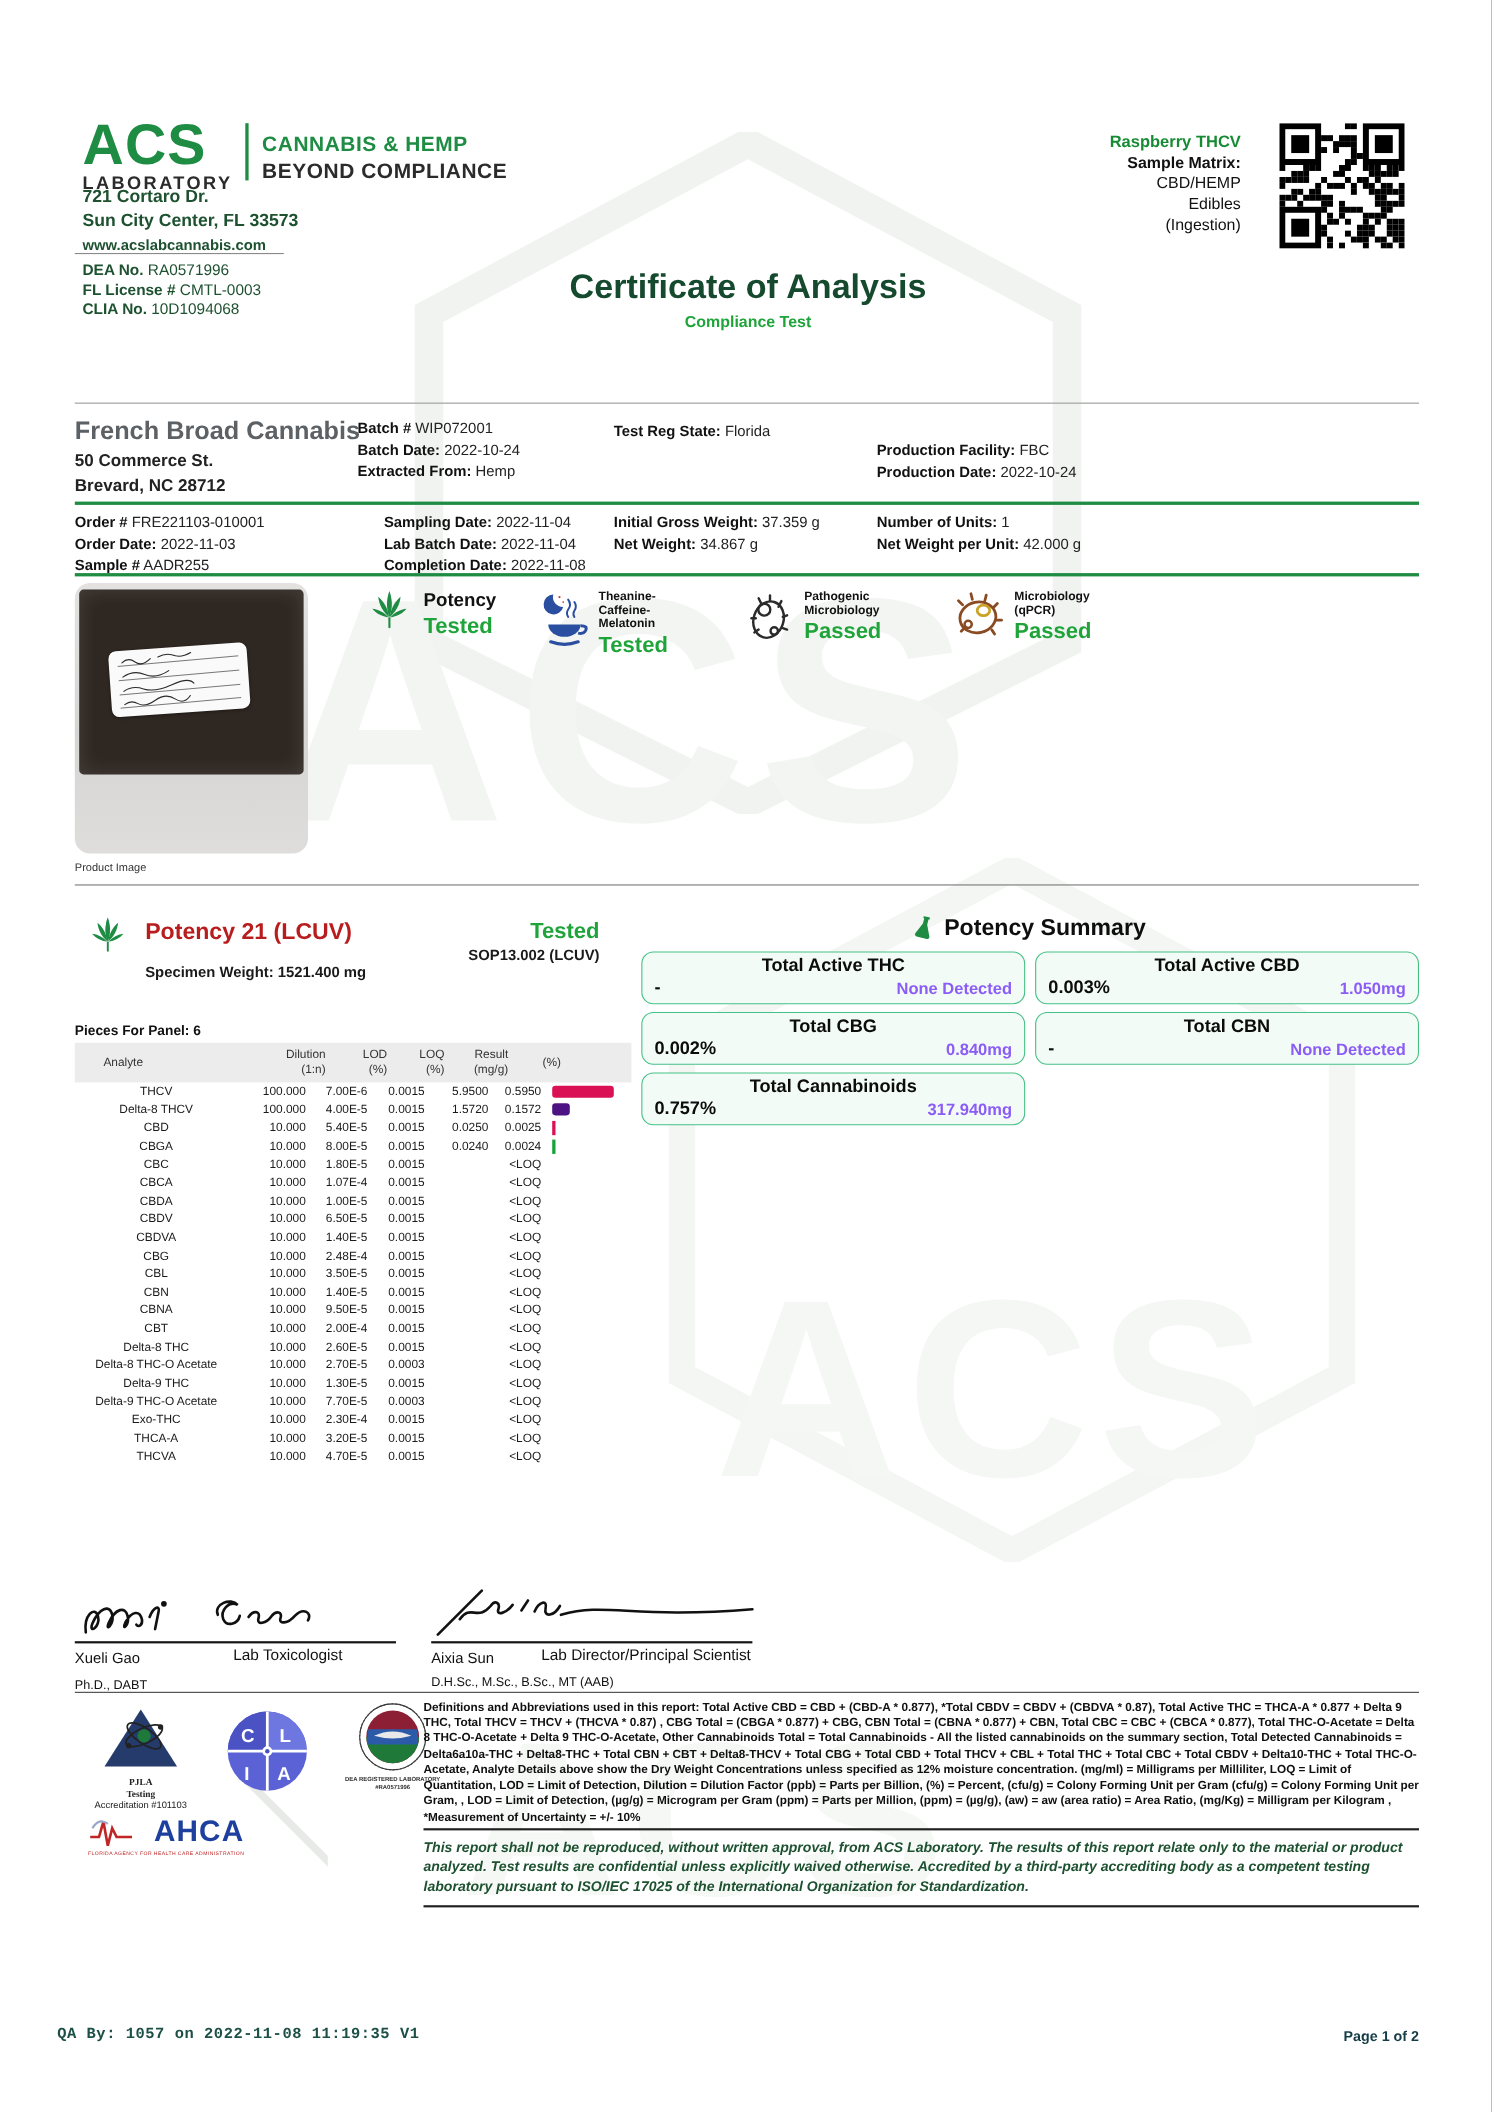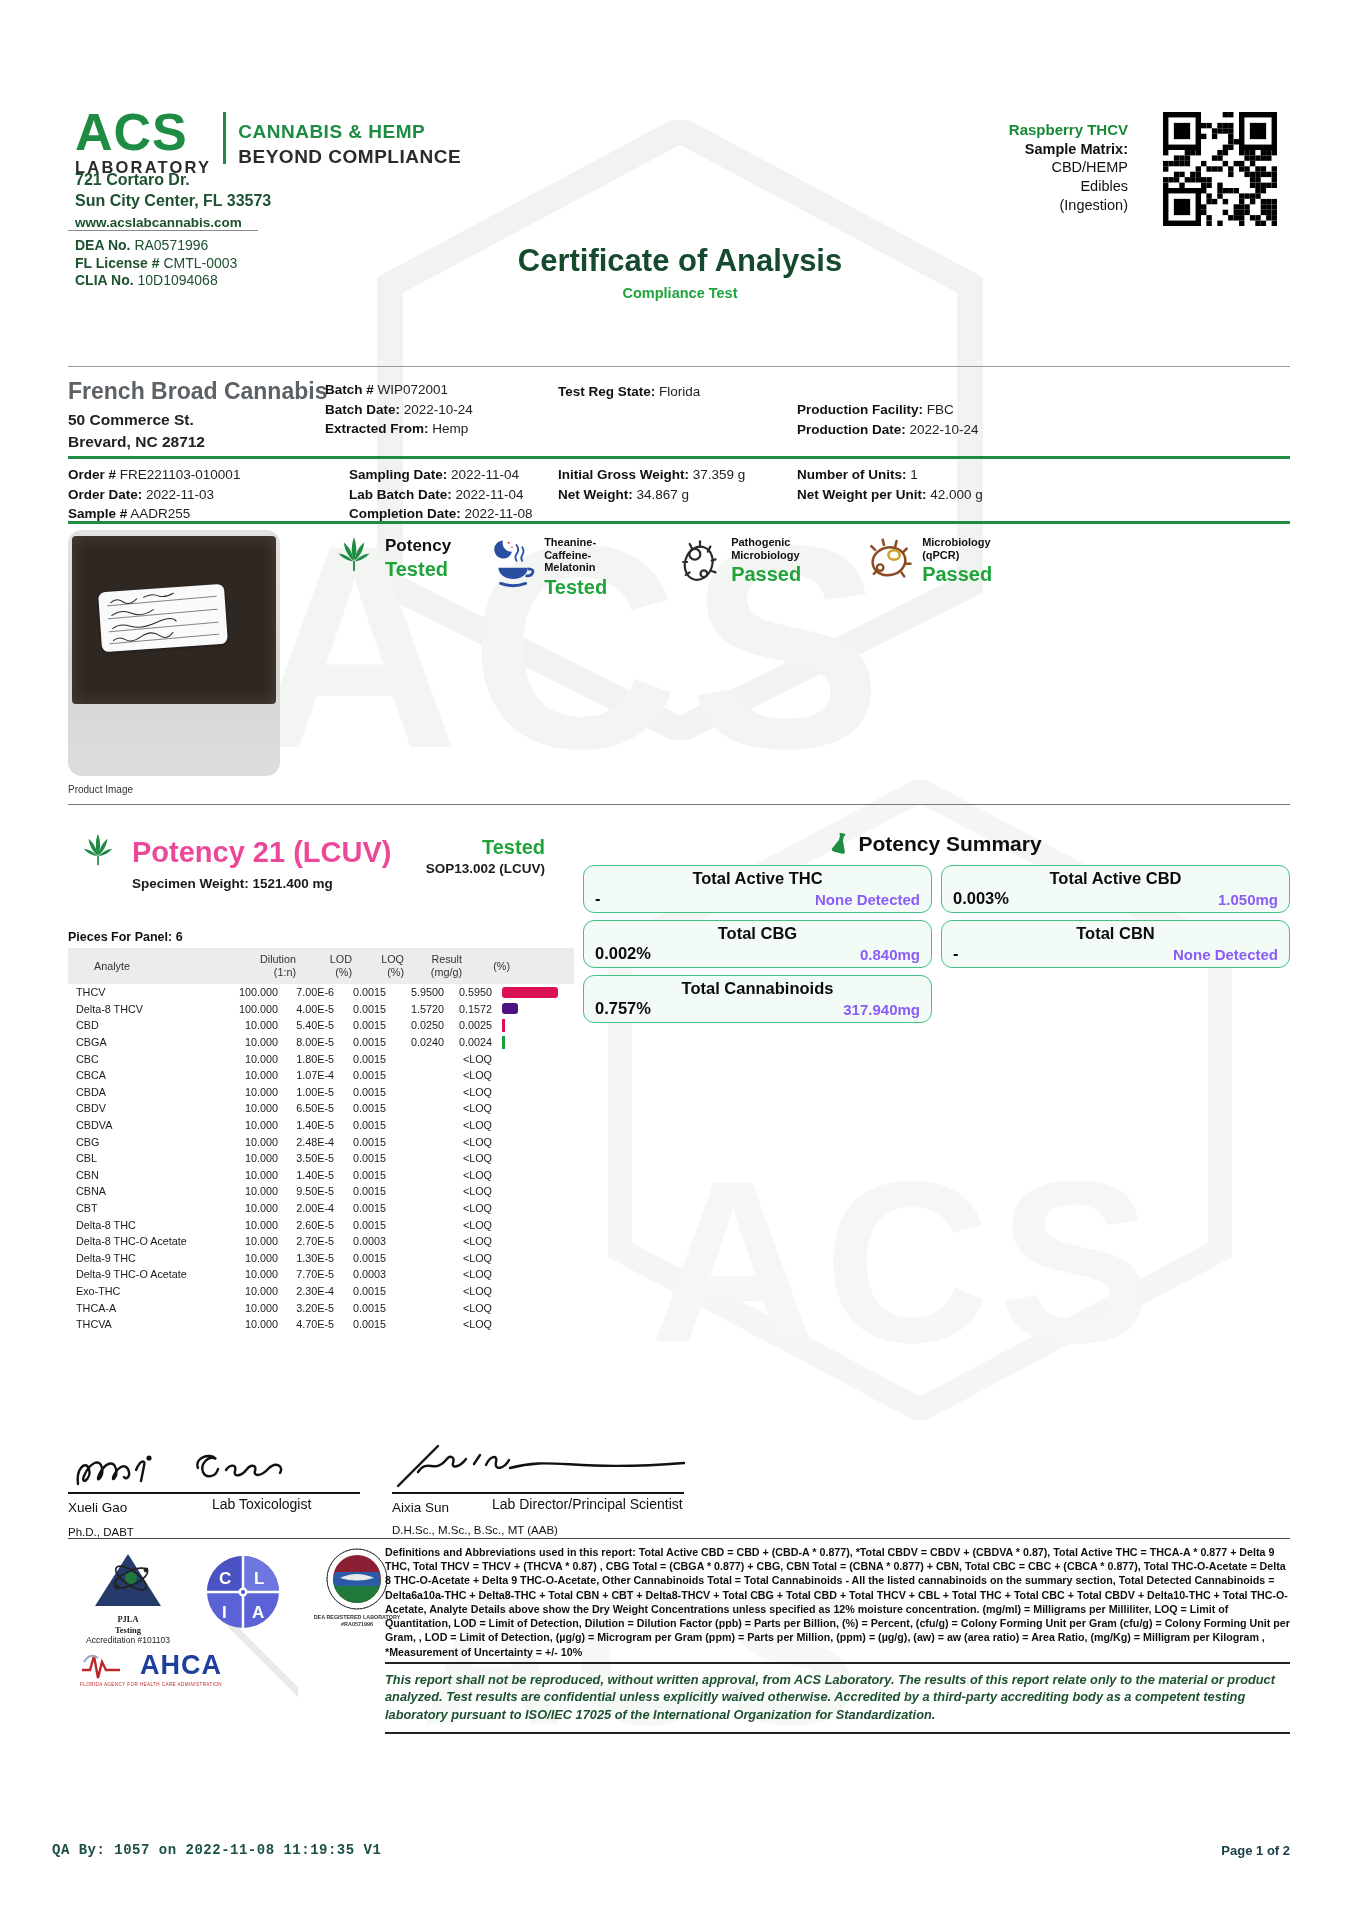--- a/index.html
+++ b/index.html
@@ -44,21 +44,21 @@
 
   
   .photo{border-radius:14px;background:linear-gradient(180deg,#e3e2e0 0%,#d6d5d3 55%,#dedddb 100%);overflow:hidden;}
   .chocbar{position:absolute;left:4px;right:4px;top:6px;height:168px;background:#2f2722;border-radius:4px;
            box-shadow:inset 0 0 18px rgba(255,255,255,.12);}
   .plabel{position:absolute;left:32px;top:58px;width:126px;height:60px;background:#fafafa;border-radius:7px;
           transform:rotate(-4deg);box-shadow:0 1px 3px rgba(0,0,0,.4);}
   .caption{font-size:10px;color:#333;}
 
   
-  .panel-title{font-size:29px;font-weight:800;color:#ec4899;}
+  .panel-title{font-size:21px;font-weight:800;color:#b91c1c;}
   .panel-spec{font-size:13.5px;font-weight:800;color:#1a1a1a;}
   .panel-status{font-size:20px;font-weight:800;color:var(--status,#1fa43a);text-align:right;}
   .panel-sop{font-size:13.5px;font-weight:800;color:#1a1a1a;text-align:right;margin-top:2px;}
   .pieces{font-size:12.5px;font-weight:800;color:#111;}
 
   
   .sum-title{font-size:21px;font-weight:800;color:#0e0e0e;display:flex;align-items:center;justify-content:center;gap:9px;}
   .sum-grid{display:grid;grid-template-columns:1fr 1fr;gap:7px 9px;margin-top:9px;}
   .card{border:1.6px solid var(--cardb,#46c186);background:var(--cardbg,#f3fbf7);border-radius:11px;height:46px;position:relative;}
   .card .ct{font-size:16.5px;font-weight:800;text-align:center;margin-top:3px;color:#0c0c0c;}
@@ -66,21 +66,21 @@
   .card .cr{position:absolute;right:11px;bottom:4px;font-size:15px;font-weight:700;color:#8b5cf6;}
 
   
   .atable{width:506px;font-size:10.8px;color:#1a1a1a;}
   .thead{display:grid;grid-template-columns:132px 70px 56px 52px 58px 48px 72px;background:#ececec;
          padding:5px 0 5px 26px;align-items:center;min-height:26px;color:#333;}
   .thead .h{text-align:right;line-height:1.2;}
   .thead .h:first-child{text-align:left;}
   .trow{display:grid;grid-template-columns:132px 70px 56px 52px 58px 48px 72px;height:16.6px;align-items:center;padding-left:8px;}
   .trow .c{text-align:right;white-space:nowrap;}
-  .trow .c:first-child{text-align:left;}
+  .trow .c:first-child{text-align:center;}
   .bar{height:11px;border-radius:3px;margin-left:10px;}
   .bar.sliver{height:13px;border-radius:0;}
 
   
   .sigline{position:absolute;height:2px;background:#151515;}
   .signame{font-size:13.5px;color:#111;}
   .sigtitle{font-size:14px;color:#111;}
   .sigcred{font-size:11.5px;color:#111;margin-top:5px;}
 
   

